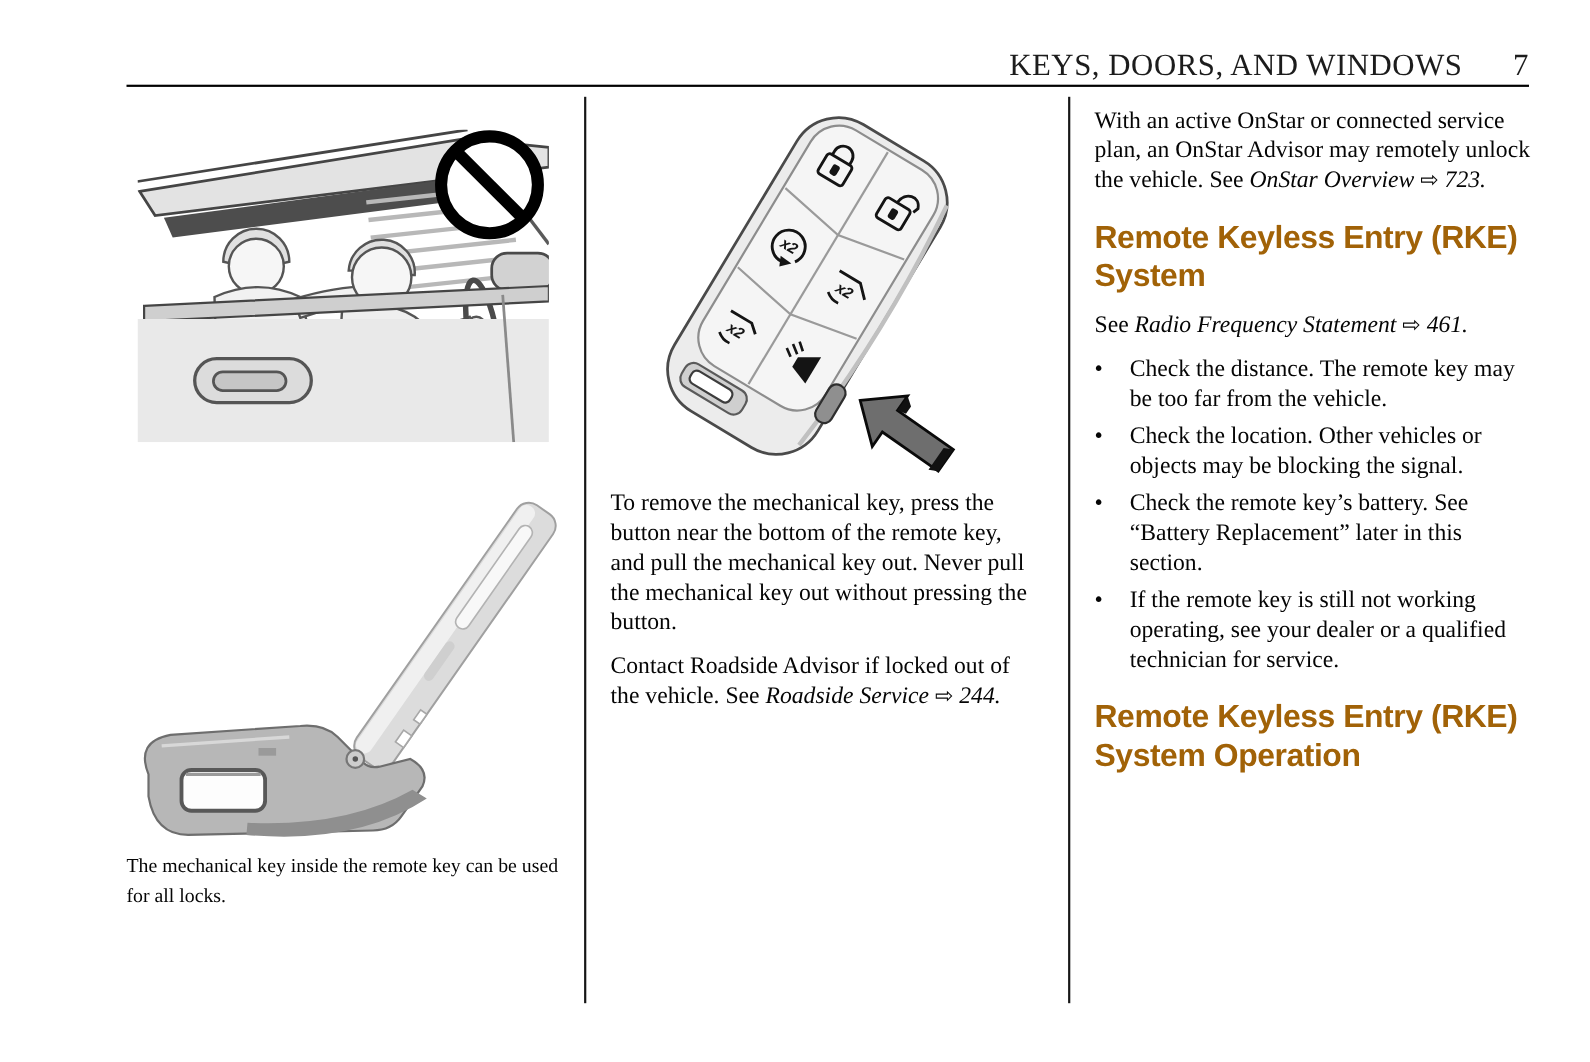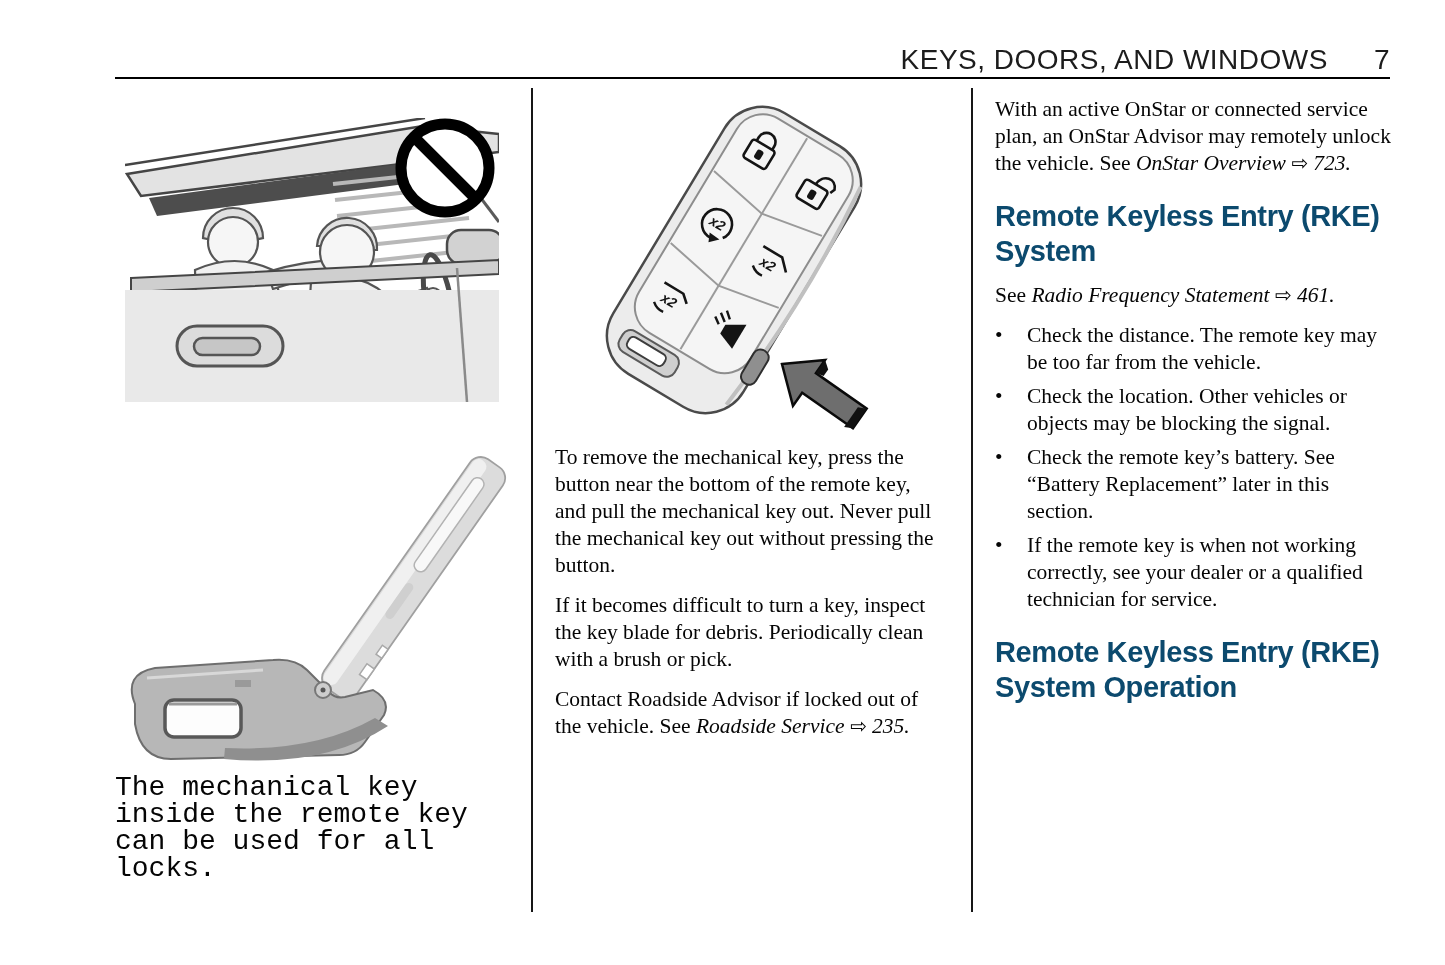--- a/index.html
+++ b/index.html
@@ -4,44 +4,44 @@
 <style>
   html,body{margin:0;padding:0;}
   body{
     width:1445px;height:965px;position:relative;background:#ffffff;
     font-family:"Liberation Serif", serif;color:#050505;overflow:hidden;
   }
   
   .page-header{
     position:absolute;top:44px;left:115px;width:1275px;
     display:flex;justify-content:flex-end;align-items:baseline;
-    font-family:Liberation Sans, sans-serif;font-size:28px;
+    font-family:Liberation Serif, serif;font-size:28px;
     color:#1c1c1c;letter-spacing:.5px;white-space:nowrap;
   }
   .page-header .page-num{margin-left:46px;}
   .header-rule{
     position:absolute;top:77px;left:115px;width:1275px;height:2px;background:#000;
   }
   
   .col{position:absolute;top:88px;}
   .col-left{left:115px;width:400px;}
   .col-mid{left:555px;width:392px;}
   .col-right{left:995px;width:398px;top:96px;}
   .v-divider{position:absolute;top:88px;width:2px;height:824px;background:#161616;}
   .divider-1{left:531px;}
   .divider-2{left:971px;}
   
   .para{font-size:21.5px;line-height:27px;margin:0 0 13px 0;}
-  .caption{font-size:28px;line-height:27px;margin:10px 0 0 0;font-family:Liberation Mono, monospace;}
+  .caption{font-size:18px;line-height:27px;margin:10px 0 0 0;}
   .it{font-style:italic;}
   .arrow-glyph{font-family:"DejaVu Sans", sans-serif;font-style:italic;font-size:20px;}
   h2.section-heading{
     font-family:"Liberation Sans", sans-serif;font-weight:700;
     font-size:29px;line-height:35px;letter-spacing:-.4px;
-    margin:22px 0 13px 0;color:#0c4a6e;
+    margin:22px 0 13px 0;color:#a16207;
   }
   .bullet-list{list-style:none;margin:0 0 8px 0;padding:0;}
   .bullet-list li{display:flex;margin:0 0 7px 0;font-size:21.5px;line-height:27px;}
   .bullet-marker{width:32px;flex:0 0 32px;}
   .bullet-text{flex:1;}
   
   .illus{display:block;}
   .illus-car{margin:30px 0 0 10px;}
   .illus-key{margin:26px 0 0 -2px;}
   .illus-fob{margin:0 0 8px 24px;}
@@ -201,22 +201,21 @@
     </g>
 
     <g transform="translate(203,276) rotate(35)">
       <polygon points="0,0 33,-28 33,-12 95,-12 95,12 33,12 33,28" fill="#6e6e6e" stroke="#0a0a0a" stroke-width="2.5"></polygon>
       <polygon points="33,-28 41,-22 41,-14 33,-12" fill="#111111"></polygon>
       <polygon points="95,-12 95,12 87,16 87,-8" fill="#111111"></polygon>
     </g>
   </svg>
 
   <p class="para">To remove the mechanical key, press the button near the bottom of the remote key, and pull the mechanical key out. Never pull the mechanical key out without pressing the button.</p>
-  <p class="para">If it becomes difficult to turn a key, inspect the key blade for debris. Periodically clean with a brush or pick.</p>
-  <p class="para"><span>Contact Roadside Advisor if locked out of the vehicle. See </span><span class="it">Roadside Service</span> <span class="arrow-glyph">⇨</span> <span class="it">235.</span></p>
+  <p class="para"><span>Contact Roadside Advisor if locked out of the vehicle. See </span><span class="it">Roadside Service</span> <span class="arrow-glyph">⇨</span> <span class="it">244.</span></p>
 </div>
 
 <div class="col col-right">
 
   <p class="para"><span>With an active OnStar or connected service plan, an OnStar Advisor may remotely unlock the vehicle. See </span><span class="it">OnStar Overview</span> <span class="arrow-glyph">⇨</span> <span class="it">723.</span></p>
 
   <h2 class="section-heading">Remote Keyless Entry (RKE) System</h2>
 
   <p class="para"><span>See </span><span class="it">Radio Frequency Statement</span> <span class="arrow-glyph">⇨</span> <span class="it">461.</span></p>
 
@@ -229,19 +228,19 @@
     <li>
       <span class="bullet-marker">•</span>
       <span class="bullet-text">Check the location. Other vehicles or objects may be blocking the signal.</span>
     </li>
     <li>
       <span class="bullet-marker">•</span>
       <span class="bullet-text">Check the remote key’s battery. See “Battery Replacement” later in this section.</span>
     </li>
     <li>
       <span class="bullet-marker">•</span>
-      <span class="bullet-text">If the remote key is when not working correctly, see your dealer or a qualified technician for service.</span>
+      <span class="bullet-text">If the remote key is still not working operating, see your dealer or a qualified technician for service.</span>
     </li>
   </ul>
 
   <h2 class="section-heading">Remote Keyless Entry (RKE) System Operation</h2>
 
 </div>
 
 </body></html>

